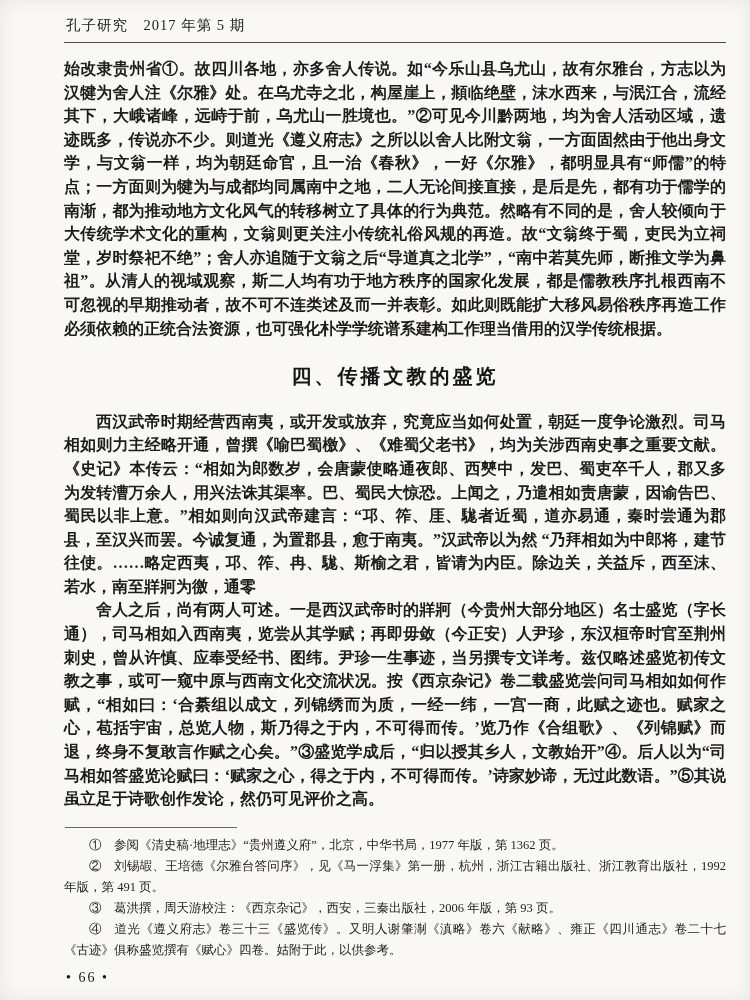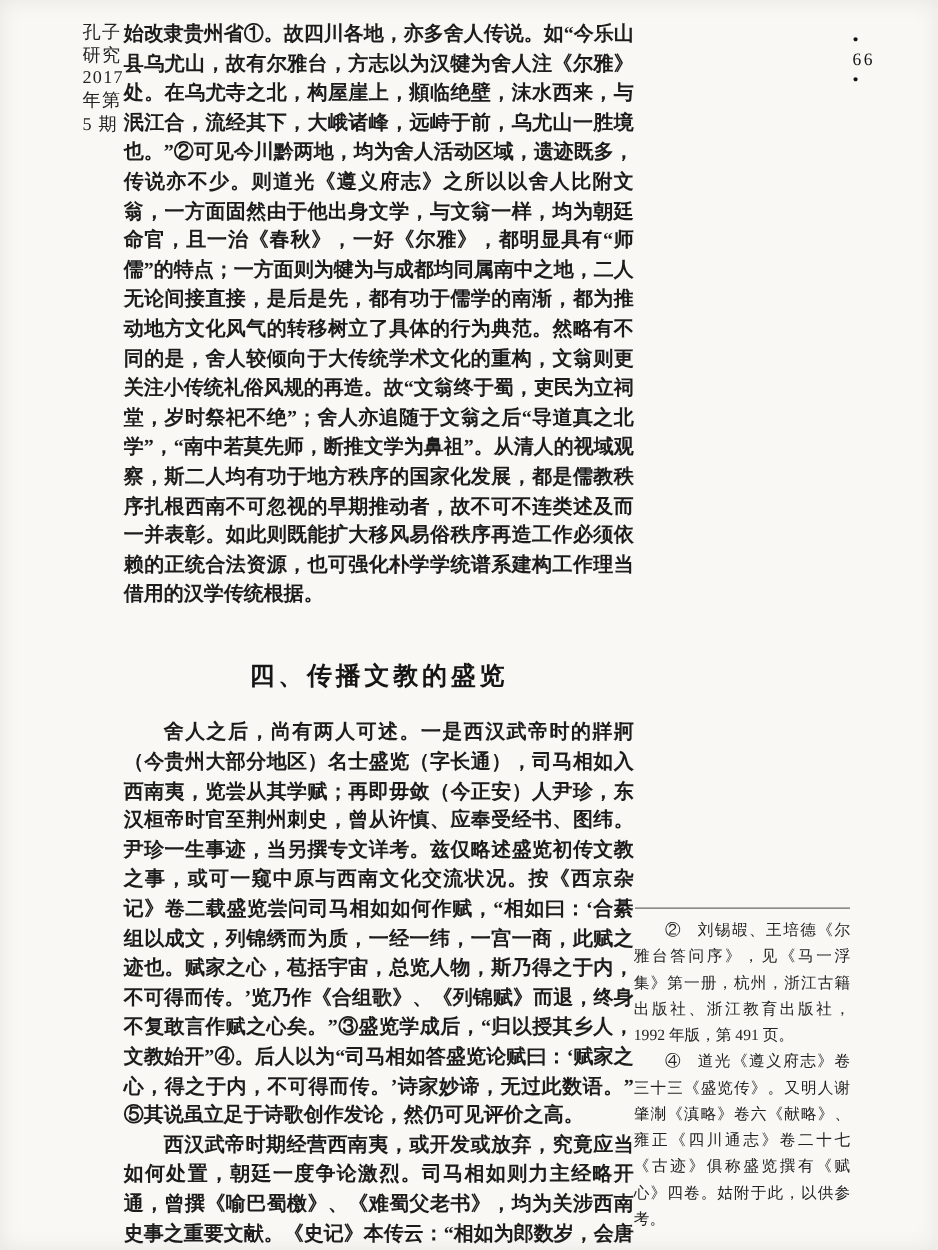--- a/index.html
+++ b/index.html
@@ -6,22 +6,23 @@
   html, body { width: 750px; }
   body {
     font-family: "Liberation Serif", "DejaVu Serif", serif;
     background: #edecE8;
   }
   .page {
     width: 750px;
     height: 1000px;
     background: #f9f8f5;
     box-shadow: inset 0 0 18px rgba(0,0,0,0.08);
-    padding: 16px 50px 14px 64px;
+    padding: 16px 24px 14px 64px;
     display: flex;
+    flex-direction: column;
     color: #1b1b1b;
     overflow: hidden;
   }
   .journal-header {
     font-size: 14.5px;
     letter-spacing: 1px;
     color: #222;
     padding-left: 2px;
   }
   .header-rule {
@@ -37,21 +38,21 @@
   }
   .para { text-align: justify; font-weight: bold; }
   .para.indent { text-indent: 2em; }
   .section-heading {
     font-family: "Liberation Sans", "DejaVu Sans", sans-serif;
     font-weight: 700;
     font-size: 20px;
     letter-spacing: 3px;
     text-align: center;
     color: #161616;
-    margin: 42px 0 21px 0;
+    margin: 25px 0 21px 0;
   }
   .footnote-block {
     margin-top: auto;
   }
   .footnote-divider {
     width: 172px;
     border: none;
     border-top: 1.2px solid #6a6a68;
     margin: 0 0 7px 1px;
   }
@@ -78,30 +79,36 @@
 
   <div class="journal-header">孔子研究　2017 年第 5 期</div>
 
   <hr class="header-rule">
 
   <div class="body-text">
     <p class="para">始改隶贵州省①。故四川各地，亦多舍人传说。如“今乐山县乌尤山，故有尔雅台，方志以为汉犍为舍人注《尔雅》处。在乌尤寺之北，构屋崖上，頫临绝壁，沫水西来，与泯江合，流经其下，大峨诸峰，远峙于前，乌尤山一胜境也。”②可见今川黔两地，均为舍人活动区域，遗迹既多，传说亦不少。则道光《遵义府志》之所以以舍人比附文翁，一方面固然由于他出身文学，与文翁一样，均为朝廷命官，且一治《春秋》，一好《尔雅》，都明显具有“师儒”的特点；一方面则为犍为与成都均同属南中之地，二人无论间接直接，是后是先，都有功于儒学的南渐，都为推动地方文化风气的转移树立了具体的行为典范。然略有不同的是，舍人较倾向于大传统学术文化的重构，文翁则更关注小传统礼俗风规的再造。故“文翁终于蜀，吏民为立祠堂，岁时祭祀不绝”；舍人亦追随于文翁之后“导道真之北学”，“南中若莫先师，断推文学为鼻祖”。从清人的视域观察，斯二人均有功于地方秩序的国家化发展，都是儒教秩序扎根西南不可忽视的早期推动者，故不可不连类述及而一并表彰。如此则既能扩大移风易俗秩序再造工作必须依赖的正统合法资源，也可强化朴学学统谱系建构工作理当借用的汉学传统根据。</p>
 
     <h2 class="section-heading">四、传播文教的盛览</h2>
 
+    <p class="para indent">西汉武帝时期经营西南夷，或开发或放弃，究竟应当如何处置，朝廷一度争论激烈。司马相如则力主经略开通，曾撰《喻巴蜀檄》、《难蜀父老书》，均为关涉西南史事之重要文献。《史记》本传云：“相如为郎数岁，会唐蒙使略通夜郎、西僰中，发巴、蜀吏卒千人，郡又多为发转漕万余人，用兴法诛其渠率。巴、蜀民大惊恐。上闻之，乃遣相如责唐蒙，因谕告巴、蜀民以非上意。”相如则向汉武帝建言：“邛、筰、厓、駹者近蜀，道亦易通，秦时尝通为郡县，至汉兴而罢。今诚复通，为置郡县，愈于南夷。”汉武帝以为然 “乃拜相如为中郎将，建节往使。……略定西夷，邛、筰、冉、駹、斯榆之君，皆请为内臣。除边关，关益斥，西至沫、若水，南至牂牁为徼，通零</p>
+
     <p class="para indent">舍人之后，尚有两人可述。一是西汉武帝时的牂牁（今贵州大部分地区）名士盛览（字长通），司马相如入西南夷，览尝从其学赋；再即毋敛（今正安）人尹珍，东汉桓帝时官至荆州刺史，曾从许慎、应奉受经书、图纬。尹珍一生事迹，当另撰专文详考。兹仅略述盛览初传文教之事，或可一窥中原与西南文化交流状况。按《西京杂记》卷二载盛览尝问司马相如如何作赋，“相如曰：‘合綦组以成文，列锦绣而为质，一经一纬，一宫一商，此赋之迹也。赋家之心，苞括宇宙，总览人物，斯乃得之于内，不可得而传。’览乃作《合组歌》、《列锦赋》而退，终身不复敢言作赋之心矣。”③盛览学成后，“归以授其乡人，文教始开”④。后人以为“司马相如答盛览论赋曰：‘赋家之心，得之于内，不可得而传。’诗家妙谛，无过此数语。”⑤其说虽立足于诗歌创作发论，然仍可见评价之高。</p>
-
-    <p class="para indent">西汉武帝时期经营西南夷，或开发或放弃，究竟应当如何处置，朝廷一度争论激烈。司马相如则力主经略开通，曾撰《喻巴蜀檄》、《难蜀父老书》，均为关涉西南史事之重要文献。《史记》本传云：“相如为郎数岁，会唐蒙使略通夜郎、西僰中，发巴、蜀吏卒千人，郡又多为发转漕万余人，用兴法诛其渠率。巴、蜀民大惊恐。上闻之，乃遣相如责唐蒙，因谕告巴、蜀民以非上意。”相如则向汉武帝建言：“邛、筰、厓、駹者近蜀，道亦易通，秦时尝通为郡县，至汉兴而罢。今诚复通，为置郡县，愈于南夷。”汉武帝以为然 “乃拜相如为中郎将，建节往使。……略定西夷，邛、筰、冉、駹、斯榆之君，皆请为内臣。除边关，关益斥，西至沫、若水，南至牂牁为徼，通零</p>
   </div>
 
   <div class="footnote-block">
     <hr class="footnote-divider">
 
     <div class="footnote">
+      <span class="fn-num">①</span><span>参阅《清史稿·地理志》“贵州遵义府”，北京，中华书局，1977 年版，第 1362 页。</span>
+    </div>
+    <div class="footnote">
       <span class="fn-num">②</span><span>刘锡嘏、王培德《尔雅台答问序》，见《马一浮集》第一册，杭州，浙江古籍出版社、浙江教育出版社，1992 年版，第 491 页。</span>
+    </div>
+    <div class="footnote">
+      <span class="fn-num">③</span><span>葛洪撰，周天游校注：《西京杂记》，西安，三秦出版社，2006 年版，第 93 页。</span>
     </div>
     <div class="footnote">
       <span class="fn-num">④</span><span>道光《遵义府志》卷三十三《盛览传》。又明人谢肇淛《滇略》卷六《献略》、雍正《四川通志》卷二十七《古迹》俱称盛览撰有《赋心》四卷。姑附于此，以供参考。</span>
     </div>
   </div>
 
   <div class="page-number">• 66 •</div>
 
 </div>
 

